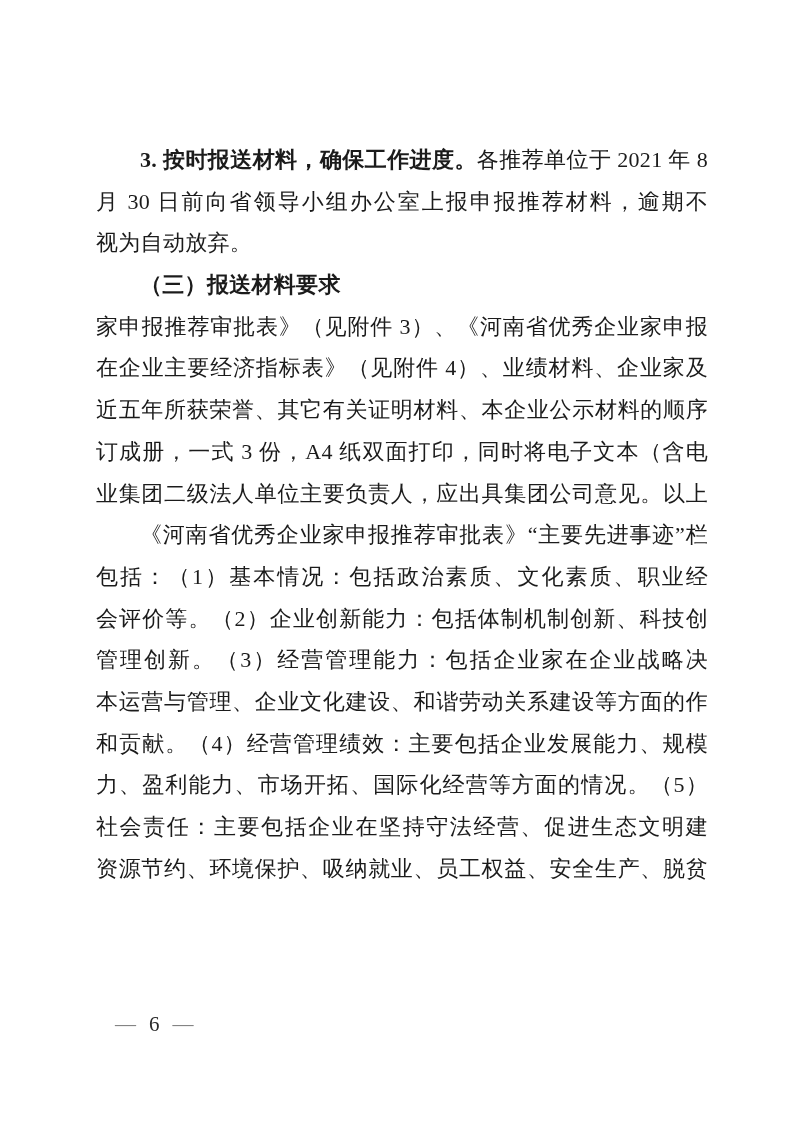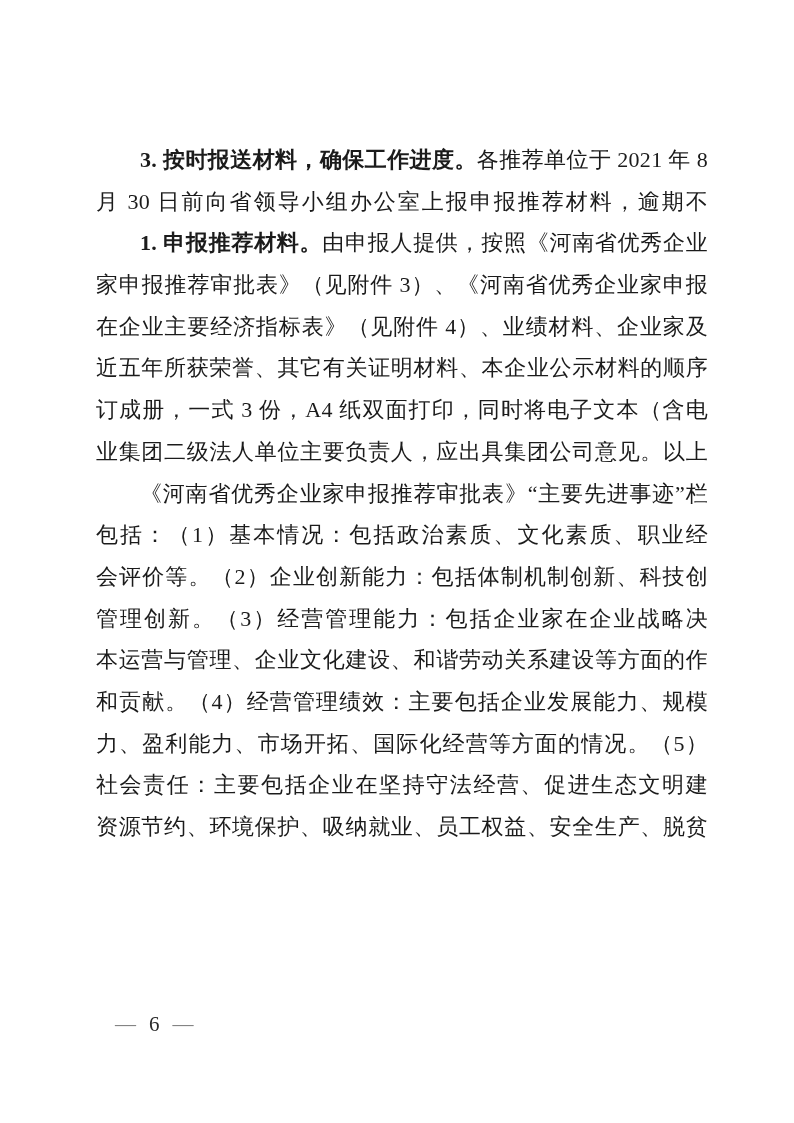--- a/index.html
+++ b/index.html
@@ -62,23 +62,24 @@
 </head>
 <body>
 
 <div class="page">
   <div class="content">
 
     <div class="line indent justify"><span class="b">3. 按时报送材料，确保工作进度。</span><span>各推荐单位于 2021 年 8</span></div>
 
     <div class="line justify"><span>月 30 日前向省领导小组办公室上报申报推荐材料，逾期不报，</span></div>
 
+    <div class="line"><span>视为自动放弃。</span></div>
 
+    <div class="line indent"><span class="b">（三）报送材料要求</span></div>
 
-    <div class="line indent justify"><span class="b">1. 申报推荐材料。</span><span>由申报人提供，按照《河南省优秀企业</span></div>
 
     <div class="line justify"><span>家申报推荐审批表》（见附件 3）、《河南省优秀企业家申报人所</span></div>
 
     <div class="line justify"><span>在企业主要经济指标表》（见附件 4）、业绩材料、企业家及企业</span></div>
 
     <div class="line justify"><span>近五年所获荣誉、其它有关证明材料、本企业公示材料的顺序装</span></div>
 
     <div class="line justify"><span>订成册，一式 3 份，A4 纸双面打印，同时将电子文本（含电子</span></div>
 
 

